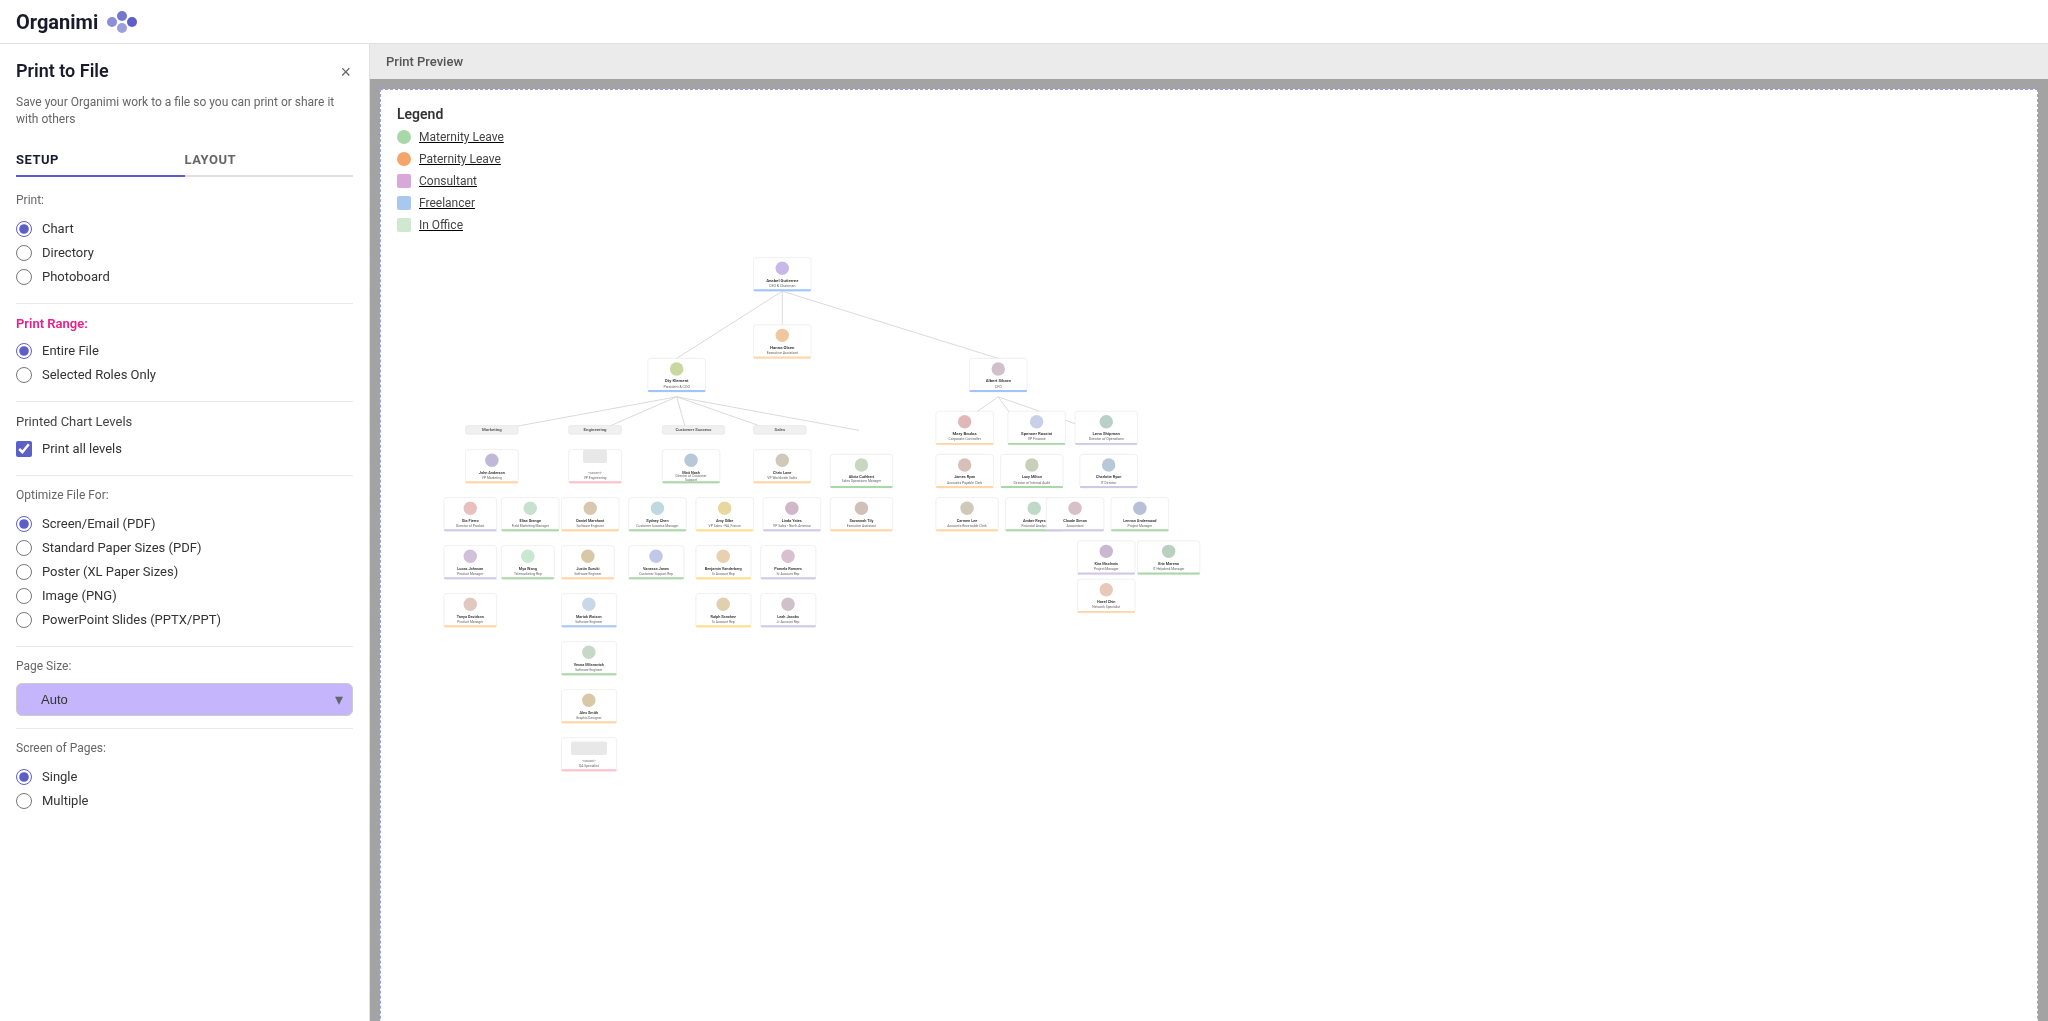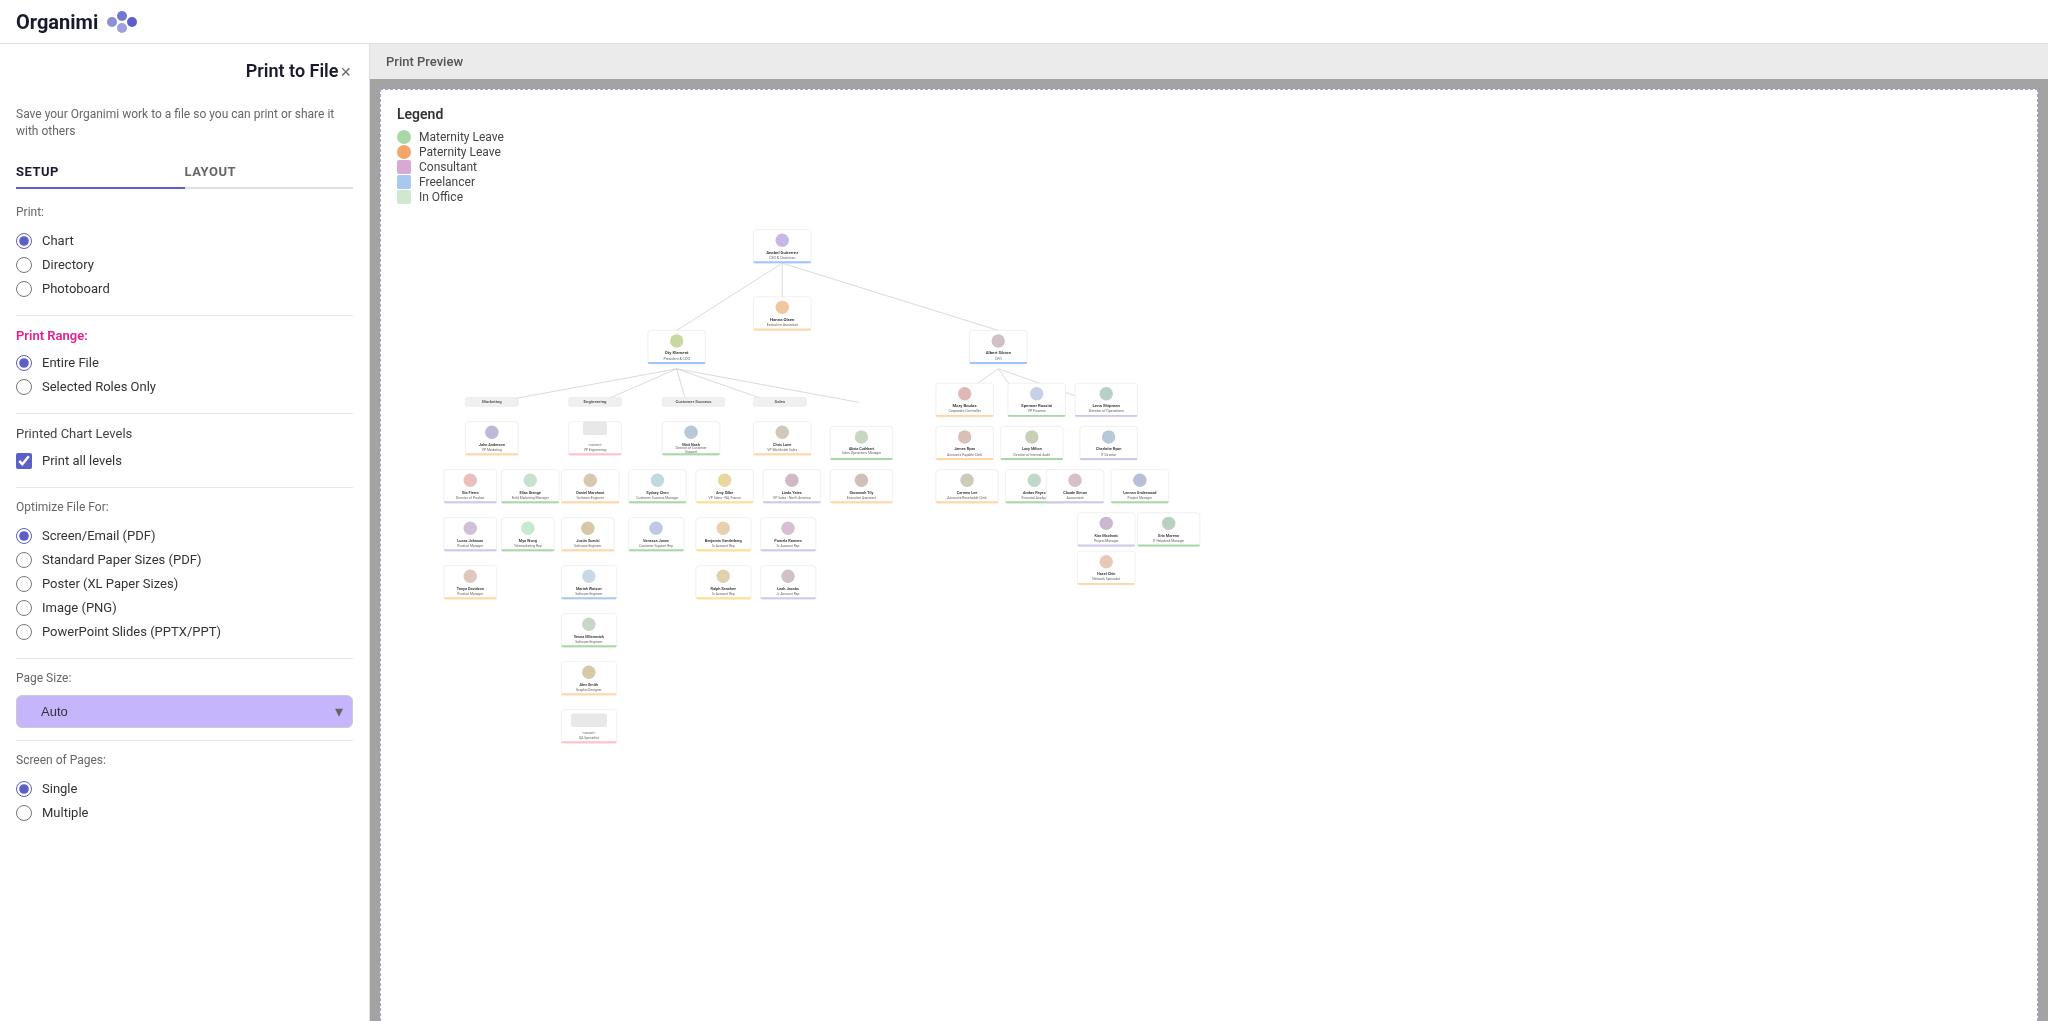--- a/index.html
+++ b/index.html
@@ -7,21 +7,21 @@
 
     
     .topbar { background: #fff; border-bottom: 1px solid #e0e0e0; padding: 8px 16px; display: flex; align-items: center; height: 44px; }
     .logo { display: flex; align-items: center; gap: 6px; font-size: 20px; font-weight: 700; color: #1a1a2e; }
 
     
     .main { display: flex; flex: 1; overflow: hidden; }
 
     
     .left-panel { width: 370px; background: #fff; border-right: 1px solid #e0e0e0; overflow-y: auto; padding: 16px; flex-shrink: 0; }
-    .panel-header { display: flex; justify-content: flex-end; align-items: flex-start; margin-bottom: 21px; }
+    .panel-header { display: flex; justify-content: space-between; align-items: flex-start; margin-bottom: 9px; }
     .panel-title { font-size: 18px; font-weight: 600; color: #1a1a2e; }
     .close-btn { background: none; border: none; cursor: pointer; font-size: 18px; color: #666; padding: 2px; }
     .panel-subtitle { font-size: 12px; color: #666; margin-bottom: 16px; line-height: 1.4; }
 
     
     .tabs { display: flex; border-bottom: 2px solid #e0e0e0; margin-bottom: 16px; }
     .tab { flex: 1; text-align: left; padding: 8px 0; font-size: 13px; font-weight: 700; cursor: pointer; color: #666; letter-spacing: 0.5px; }
     .tab.active { color: #1a1a2e; border-bottom: 2px solid #5b5fc7; margin-bottom: -2px; }
 
     
@@ -46,21 +46,21 @@
 
     
     .right-panel { flex: 1; background: #a3a3a3; overflow: auto; display: flex; flex-direction: column; }
     .preview-header { background: #ebebeb; padding: 10px 16px; font-size: 13px; color: #555; font-weight: 500; }
     .preview-area { flex: 1; padding: 10px; overflow: auto; }
     .preview-canvas { background: #fff; border: 1px dashed #9c9cf0; min-height: 700px; padding: 16px; position: relative; overflow: hidden; }
 
     
     .legend { margin-bottom: 16px; }
     .legend-title { font-size: 14px; font-weight: 600; color: #333; margin-bottom: 8px; }
-    .legend-items { display: flex; flex-direction: column; gap: 1px; }
+    .legend-items { display: flex; flex-direction: column; gap: 8px; text-decoration: underline; }
     .legend-item { display: flex; align-items: center; gap: 8px; font-size: 12px; color: #444; }
     .legend-dot { width: 14px; height: 14px; border-radius: 50%; display: inline-block; flex-shrink: 0; }
     .legend-square { width: 14px; height: 14px; border-radius: 2px; display: inline-block; flex-shrink: 0; }
 
     
     .separator { border: none; border-top: 1px solid #e8e8e8; margin: 12px 0; }
   </style>
 </head>
 <body>
 

